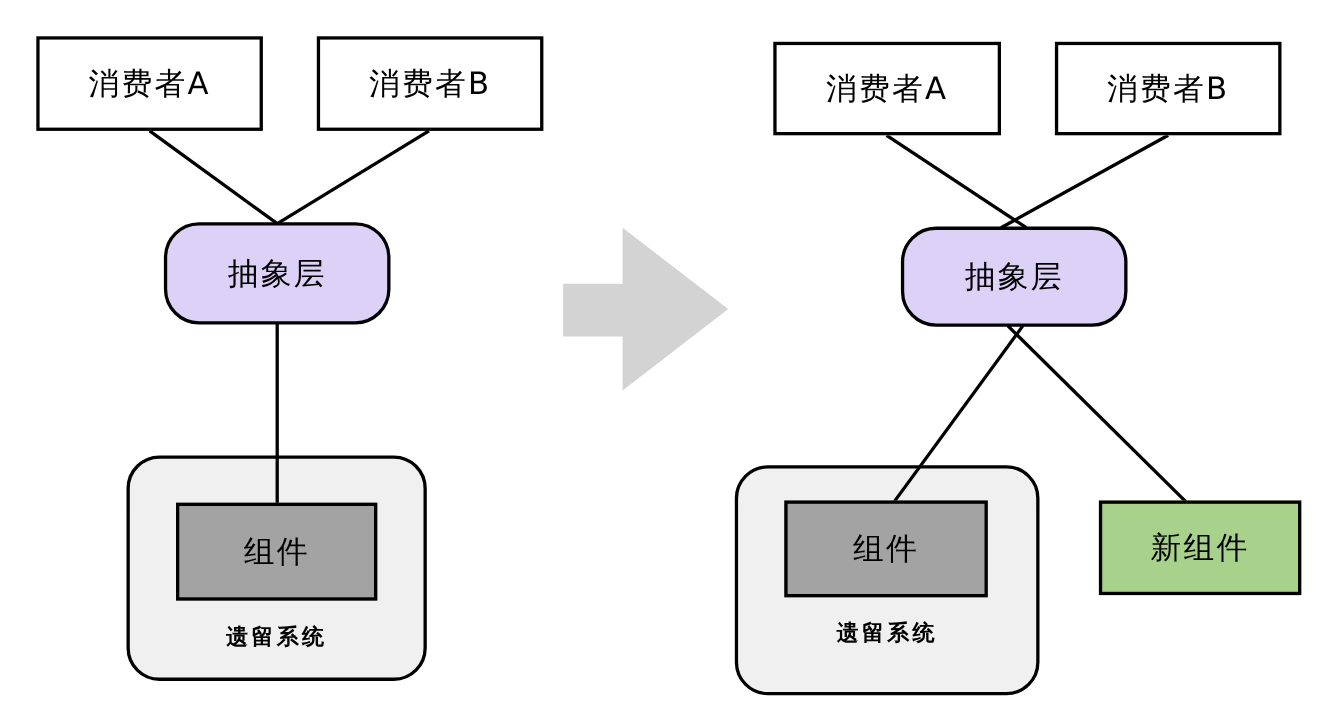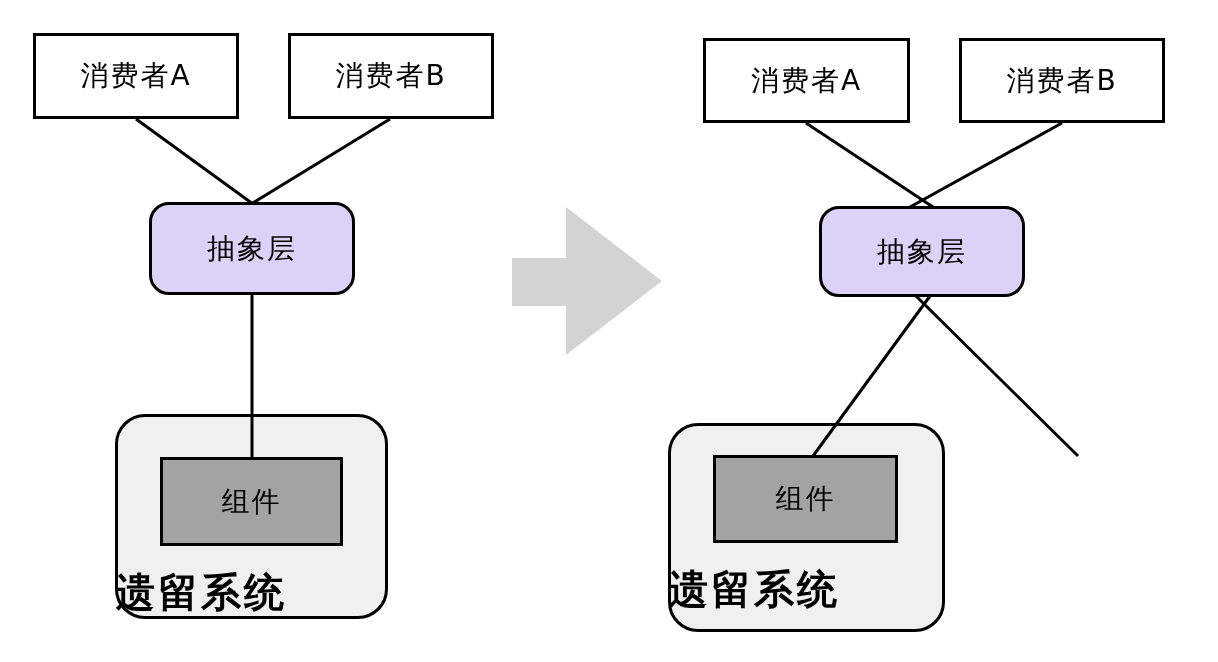--- a/index.html
+++ b/index.html
@@ -33,27 +33,28 @@
   .container-node {
     position: absolute;
     box-sizing: border-box;
     border: 3px solid #000000;
     border-radius: 30px;
     background: #f0f0f0;
     z-index: 0;
   }
   .abstraction {
     background: #dcd2f8;
-    border-radius: 20px;
+    border-radius: 32px;
   }
   .component { background: #a3a3a3; }
   .new-component { background: #a8d28c; }
   .container-label {
     position: absolute;
-    font-size: 40px;
+    text-align: center;
+    font-size: 20px;
     font-weight: bold;
     letter-spacing: 3px;
     z-index: 2;
   }
   .connector {
     stroke: #000000;
     stroke-width: 3;
     fill: none;
   }
 </style>
@@ -98,15 +99,18 @@
   </div>
   <div class="node" style="left:959px; top:38px; width:206px; height:85px;">
     <span>消费者B</span>
   </div>
   <div class="node abstraction" style="left:819px; top:206px; width:206px; height:91px;">
     <span>抽象层</span>
   </div>
   <div class="node component" style="left:713px; top:455px; width:185px; height:88px;">
     <span>组件</span>
   </div>
+  <div class="node new-component" style="left:999px; top:455px; width:184px; height:86px;">
+    <span>新组件</span>
+  </div>
   <div class="container-label" style="left:668px; top:562px; width:277px;">遗留系统</div>
 
 </div>
 
 </body></html>

